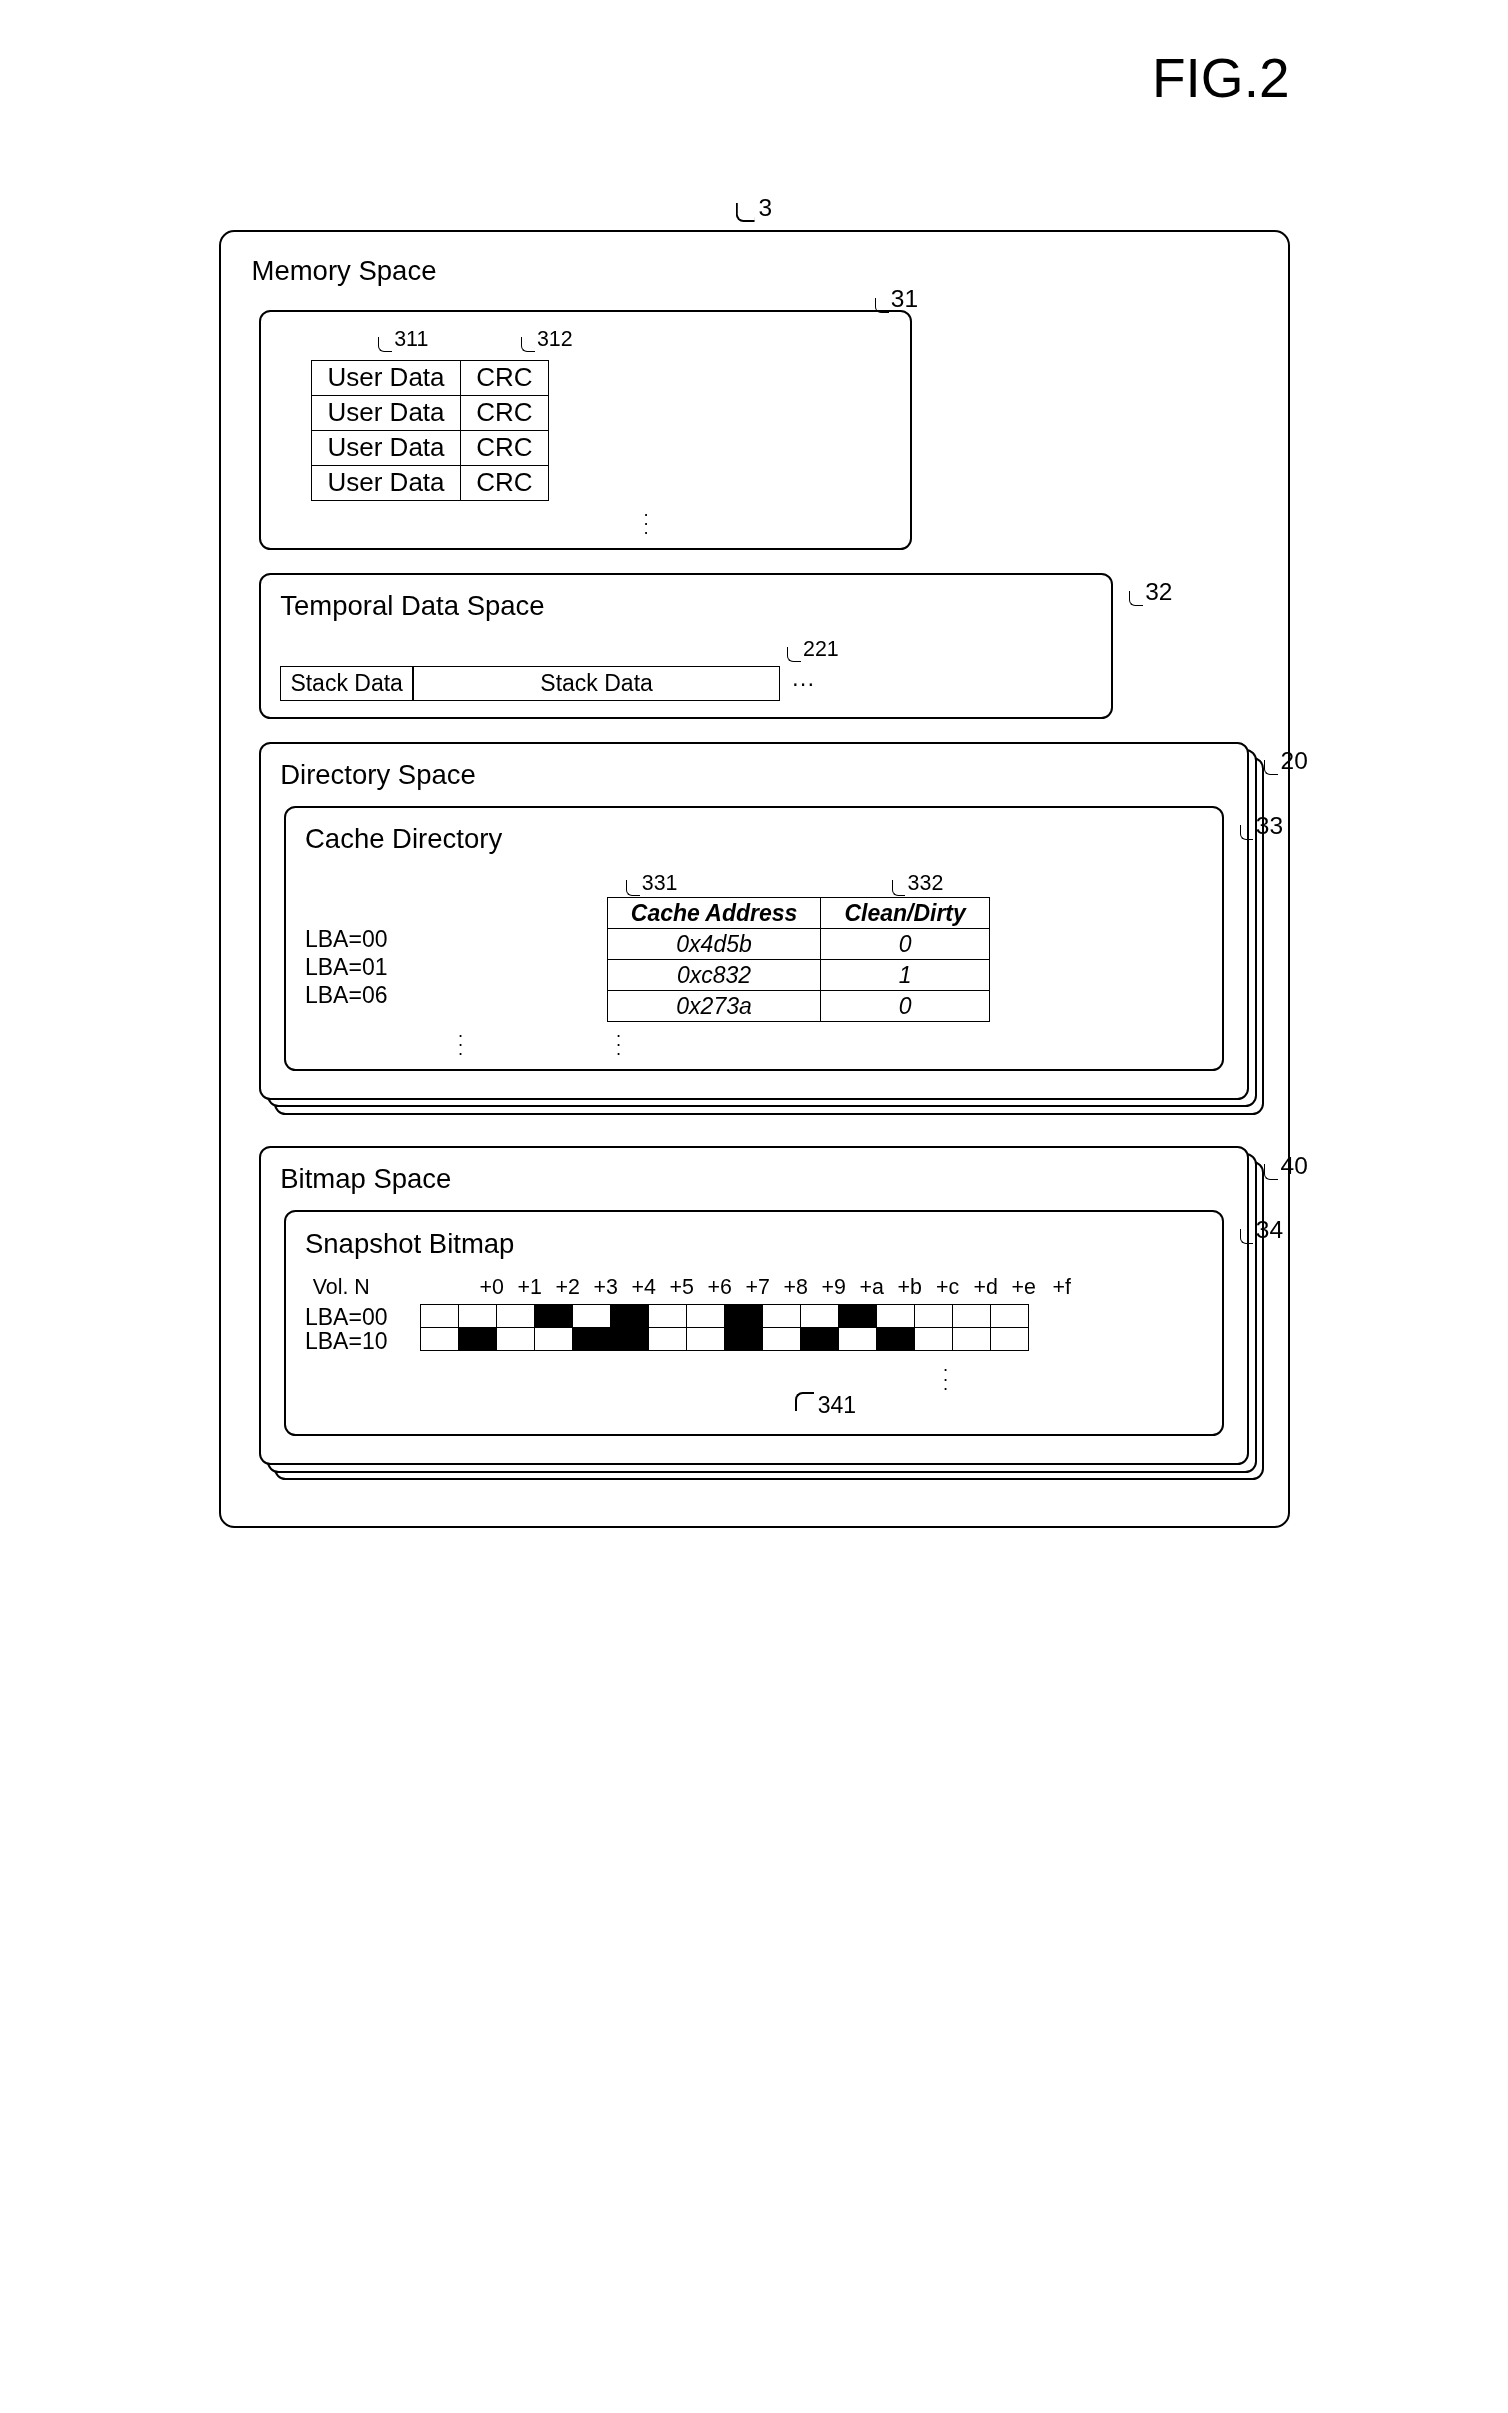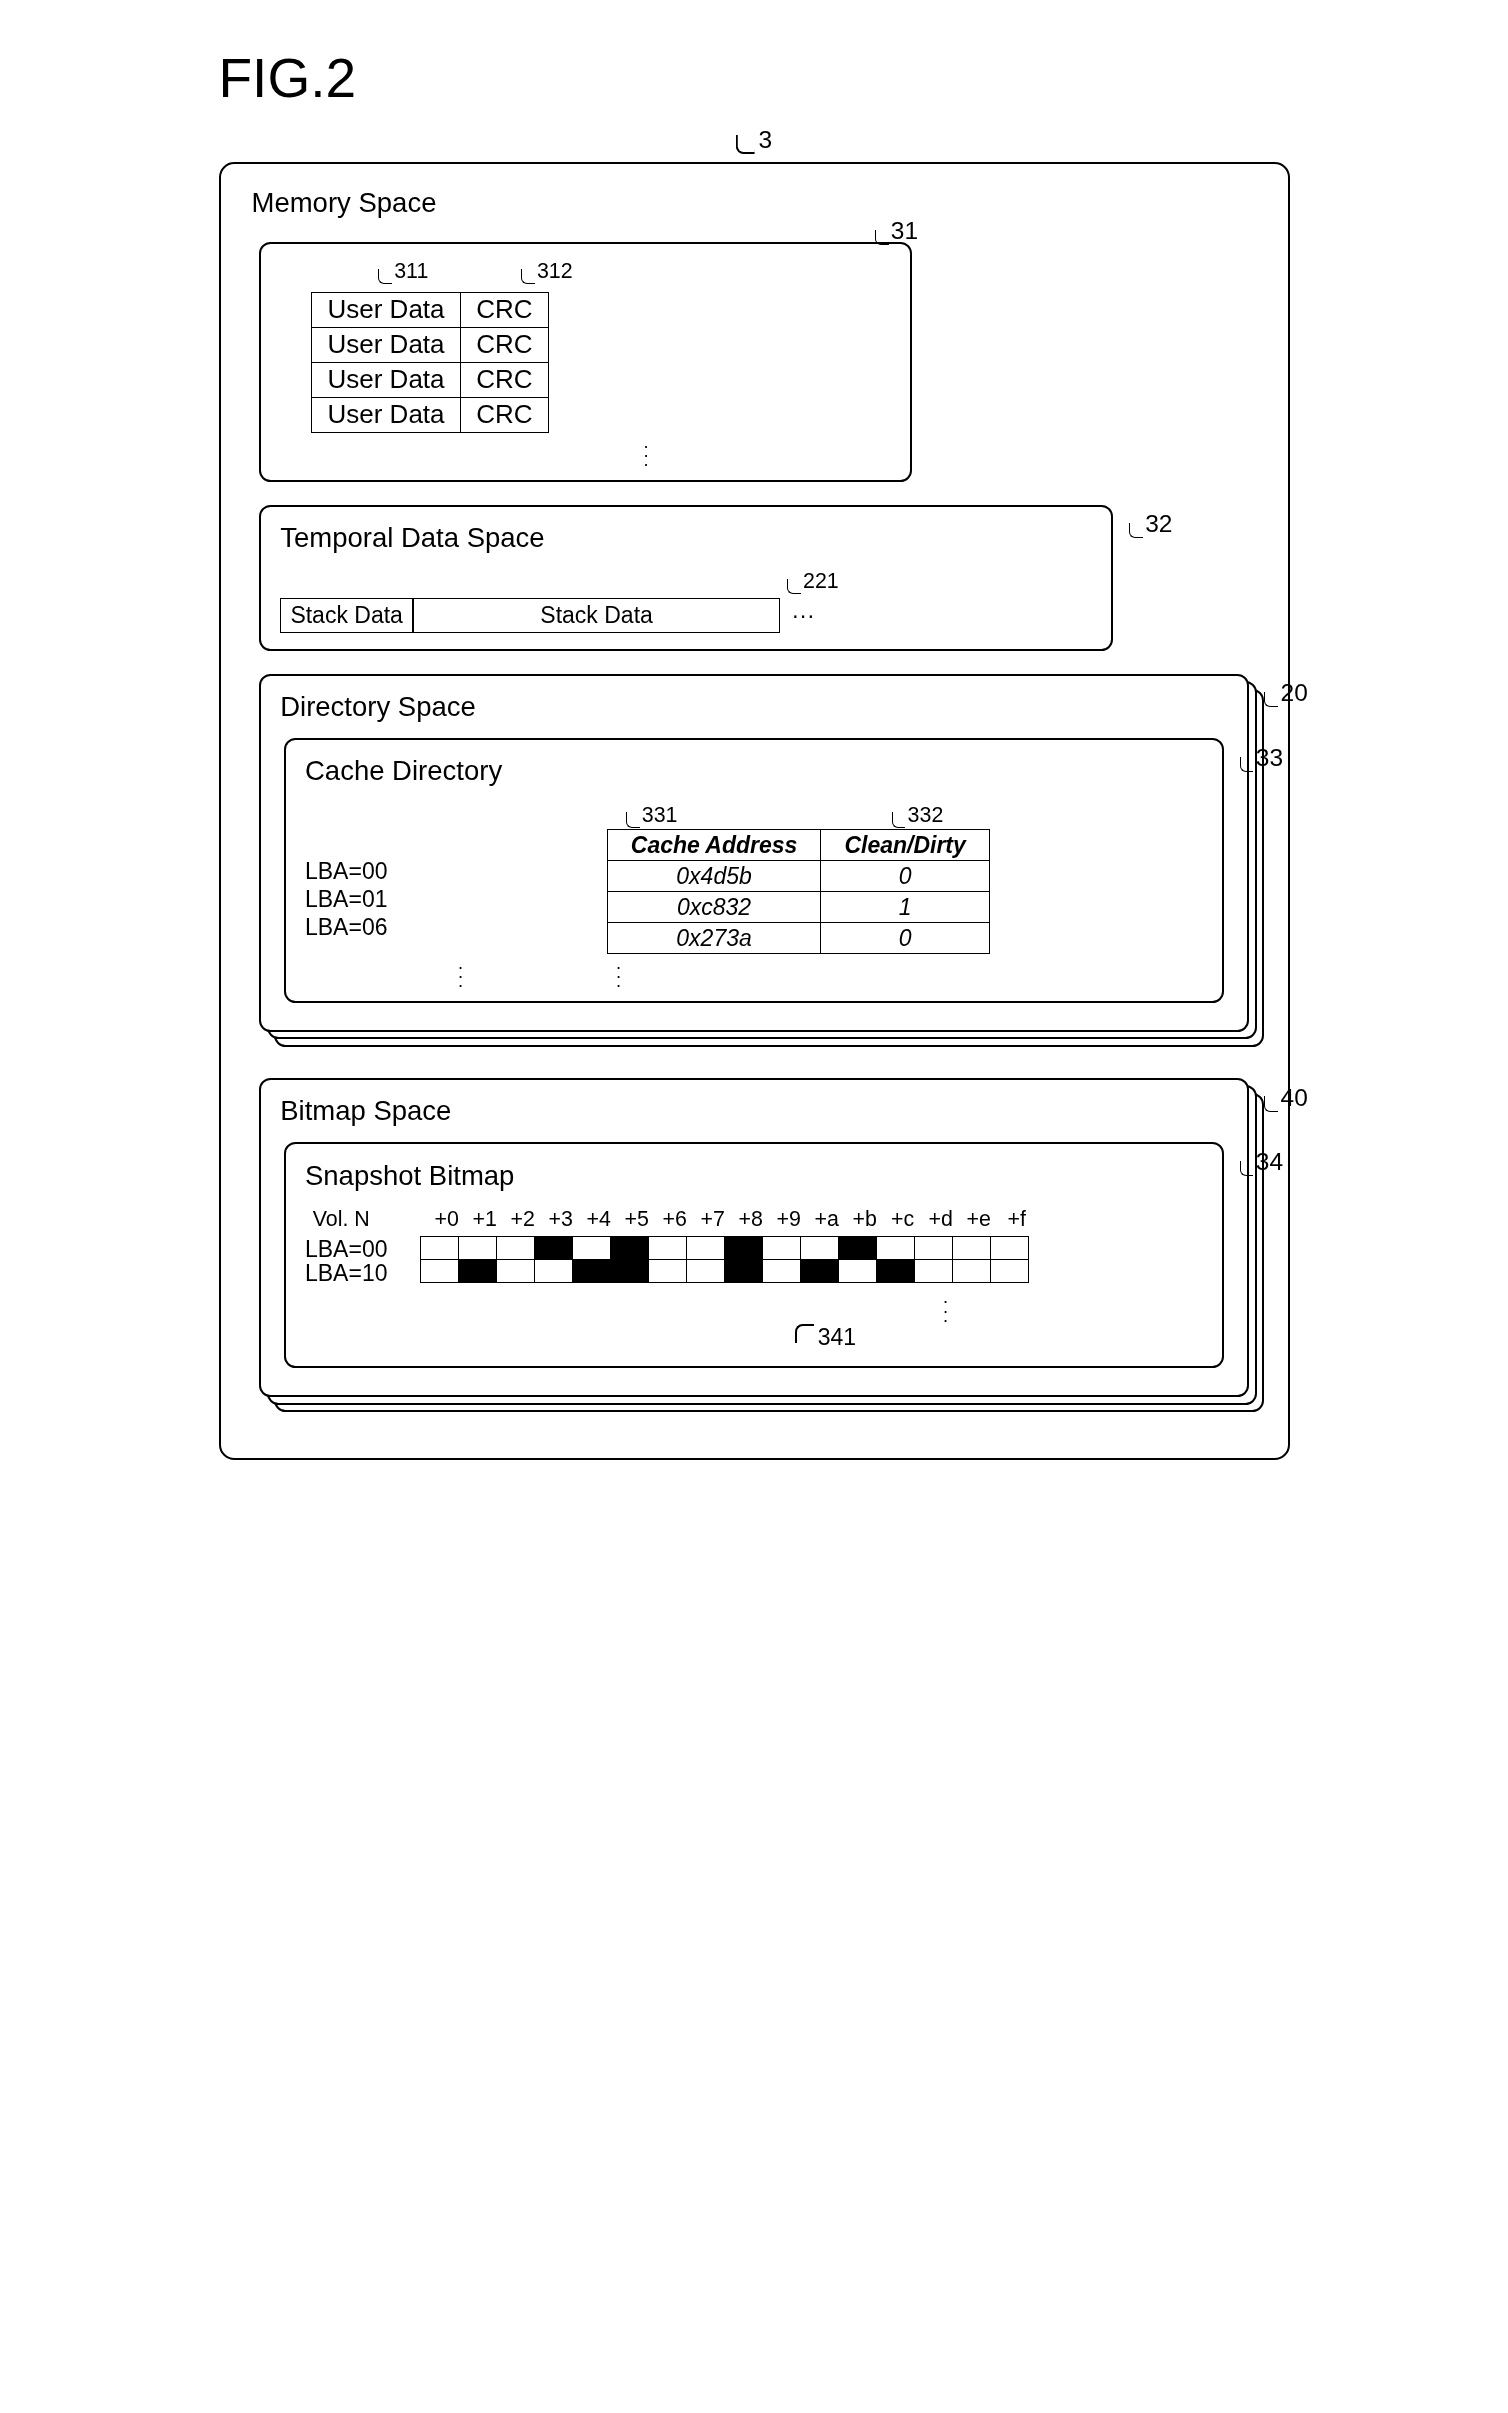--- a/index.html
+++ b/index.html
@@ -8,22 +8,22 @@
       background: #fff;
       padding: 46px 31px;
     }
     .container {
       max-width: 1071px;
       margin: 0 auto;
     }
     .figure-title {
       font-size: 55px;
       font-weight: normal;
-      text-align: left;
-      margin-bottom: 52px;
+      text-align: right;
+      margin-bottom: 120px;
     }
     .outer-box {
       border: 2.3px solid #000;
       border-radius: 15.3px;
       padding: 23px 31px 38px 31px;
       position: relative;
     }
     .ref-label {
       font-size: 24.5px;
       position: absolute;
@@ -193,20 +193,21 @@
       font-size: 18.4px;
       line-height: 0.5;
       padding-top: 3.8px;
     }
     .bitmap-inner { position: relative; margin-top: 7.7px; }
     .bitmap-header {
       display: flex;
       font-size: 21.4px;
       margin-left: 7.7px;
       margin-bottom: 3.8px;
+      gap: 45px;
     }
     .vol-label { width: 115px; }
     .offset-label { width: 38px; text-align: center; }
     .bitmap-grid-wrap {
       display: flex;
       align-items: flex-start;
     }
     .bitmap-lba-col div {
       font-size: 23px;
       height: 24.5px;

